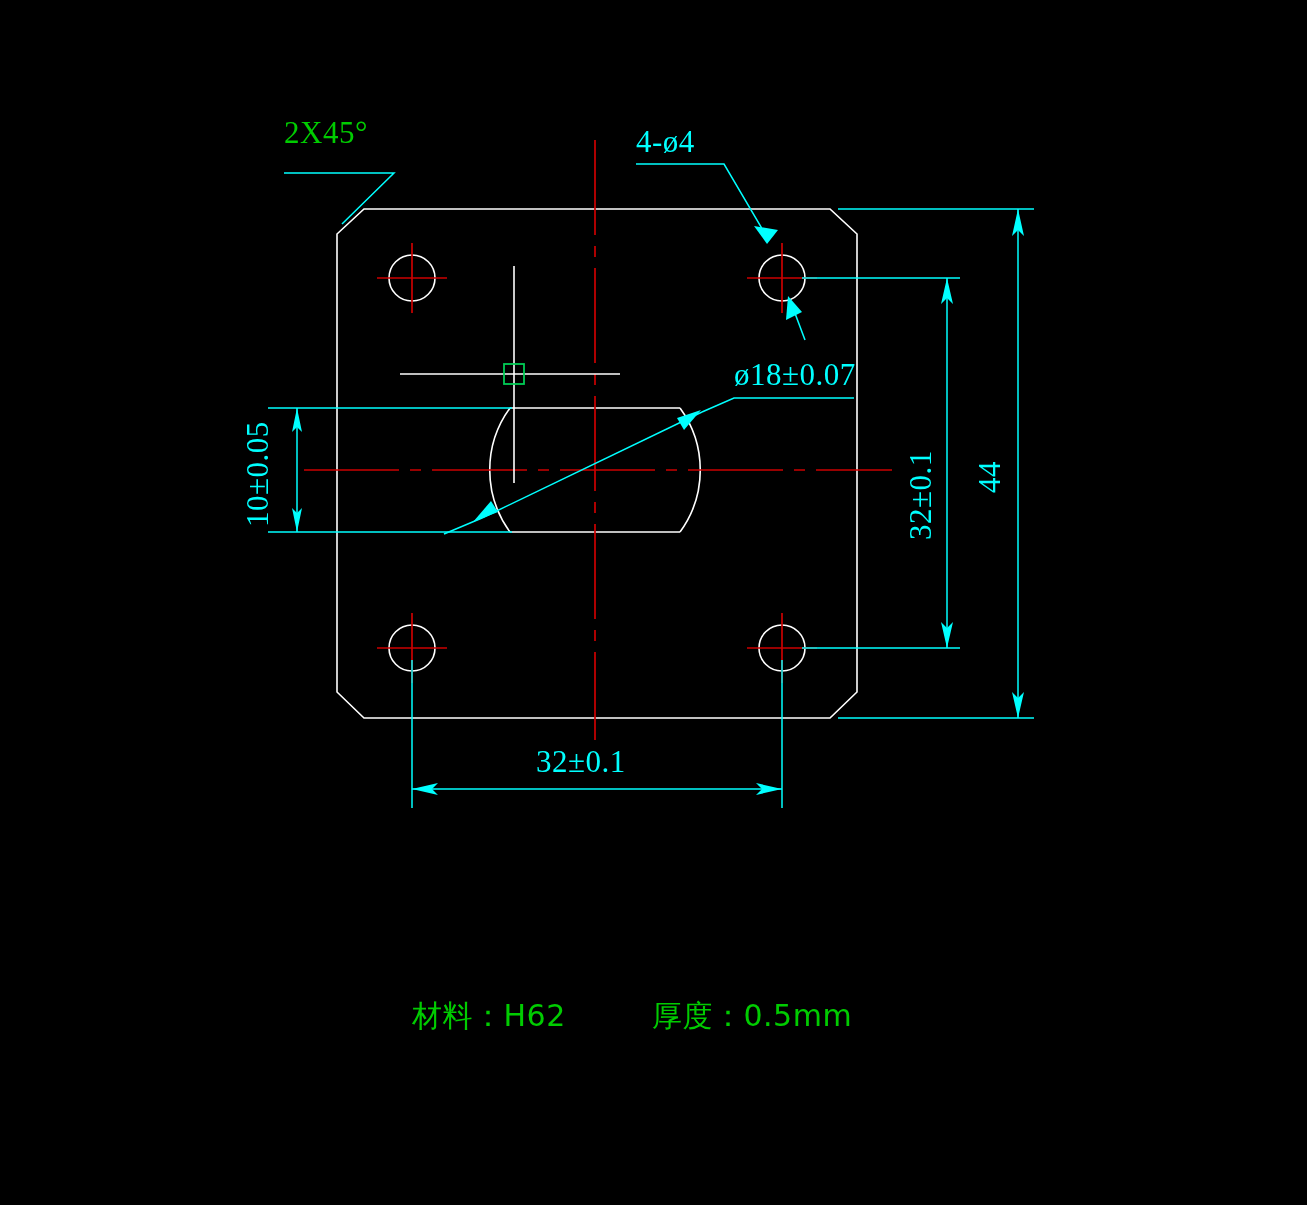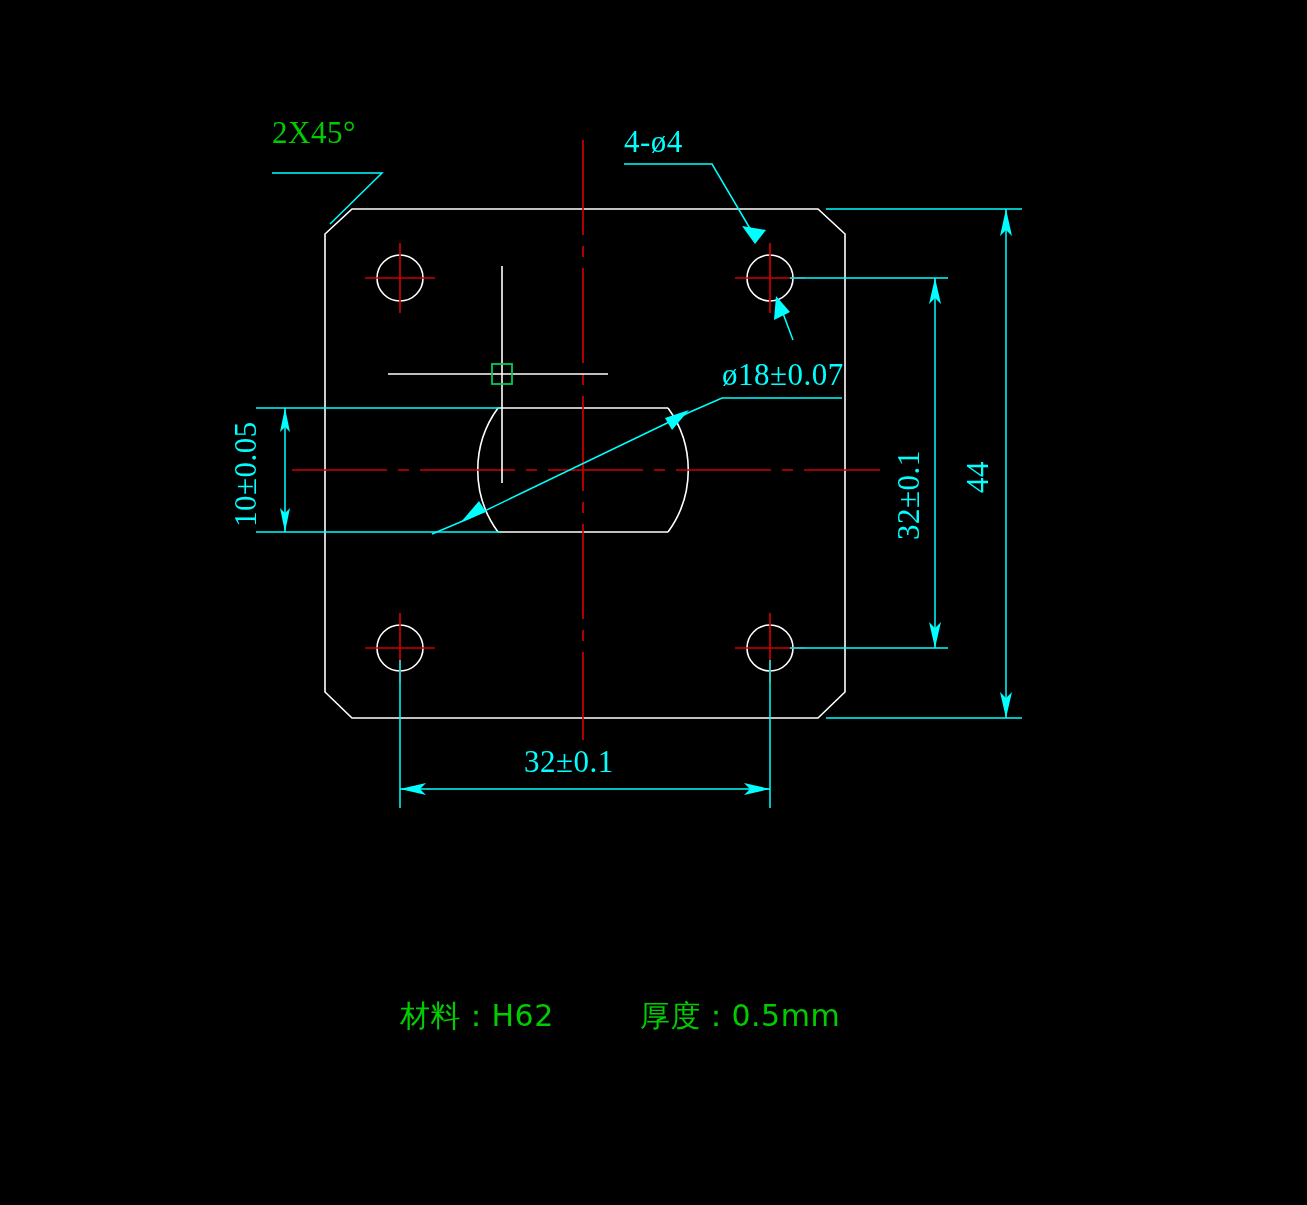--- a/index.html
+++ b/index.html
@@ -10,21 +10,21 @@
   }
   body {
     width: 1307px;
     height: 1205px;
     overflow: hidden;
     font-family: "Liberation Serif", "DejaVu Serif", serif;
     position: relative;
   }
   #cad-root {
     position: absolute;
-    left: 0;
+    left: 12px;
     top: 0;
     width: 1183px;
     height: 1205px;
     background: #000000;
   }
   svg.canvas {
     display: block;
     width: 1307px;
     height: 1205px;
     background: #000000;

